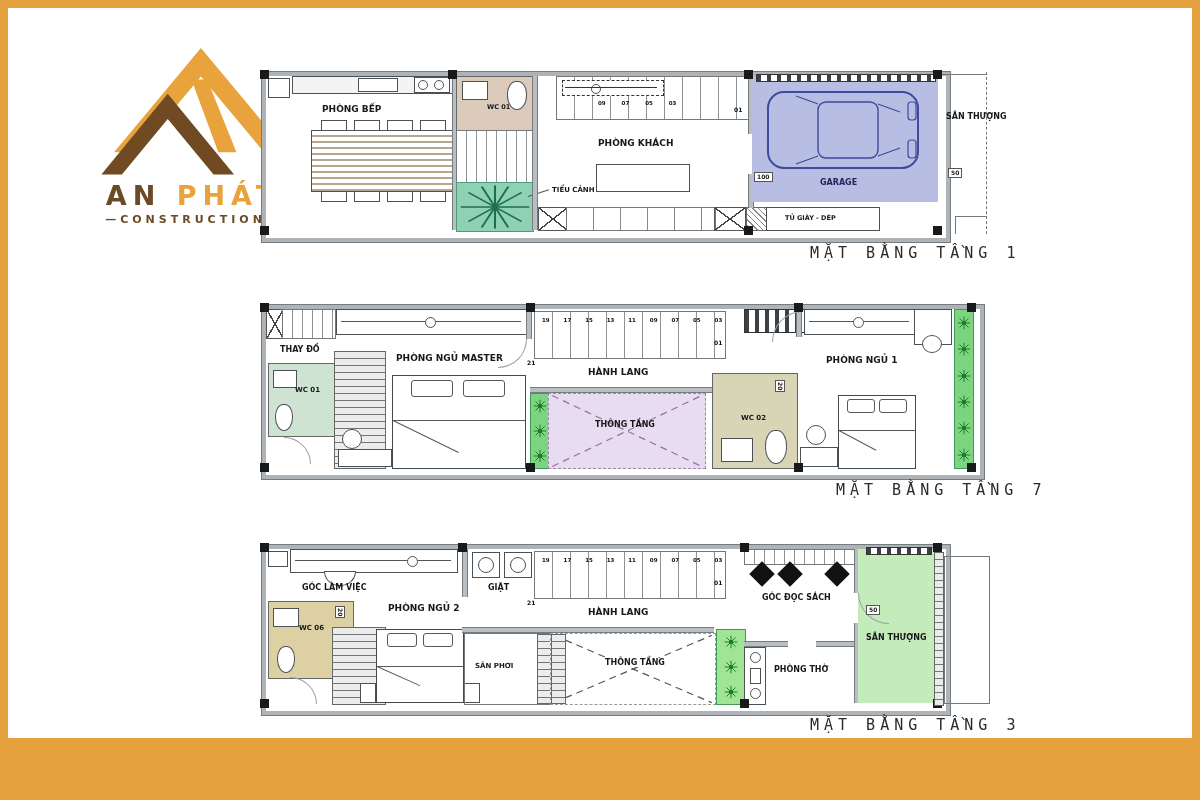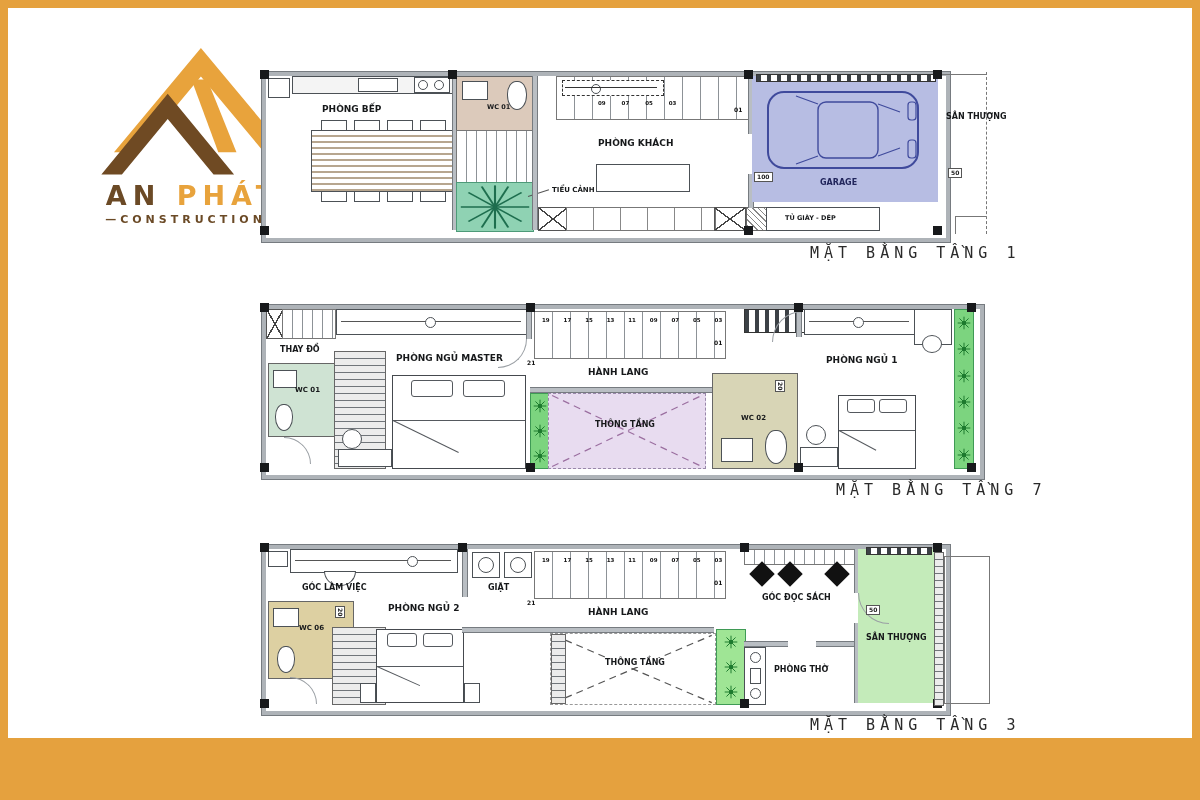--- a/index.html
+++ b/index.html
@@ -343,20 +343,24 @@
     <div class="furn round" style="left:244px;top:8px;width:14px;height:14px;"></div>
     <div class="lbl s8" style="left:222px;top:34px;">GIẶT</div>
 
     <div class="stripesV" style="left:268px;top:2px;width:190px;height:46px;"></div>
     <div class="stairnums" style="left:276px;top:8px;">19 17 15 13 11 09 07 05 03</div>
     <div class="marker" style="left:261px;top:50px;">21</div>
     <div class="marker" style="left:448px;top:30px;">01</div>
     <div class="lbl" style="left:322px;top:58px;">HÀNH LANG</div>
     <div class="wH" style="left:196px;top:78px;width:252px;"></div>
 
+    <div style="position:absolute;left:198px;top:84px;width:86px;height:70px;border:1px solid #777;">
+      <div class="lbl s7" style="left:10px;top:28px;">SÂN PHƠI</div>
+      <div class="stripesH" style="left:72px;top:0;width:12px;height:68px;"></div>
+    </div>
 
     <div style="position:absolute;left:284px;top:84px;width:164px;height:70px;background:#fff;border:1px dashed #999;">
       <svg class="xdash" viewBox="0 0 100 100" preserveAspectRatio="none">
         <line x1="2" y1="2" x2="98" y2="98" stroke="#555" stroke-width="1.2" stroke-dasharray="7 5" vector-effect="non-scaling-stroke"></line>
         <line x1="2" y1="98" x2="98" y2="2" stroke="#555" stroke-width="1.2" stroke-dasharray="7 5" vector-effect="non-scaling-stroke"></line>
       </svg>
       <div class="stripesH" style="left:0;top:0;width:13px;height:68px;"></div>
       <div class="lbl s8" style="left:54px;top:24px;background:#fff;">THÔNG TẦNG</div>
     </div>
     <div class="plantstrip" style="left:450px;top:80px;width:28px;height:74px;background:#9fe595;">

